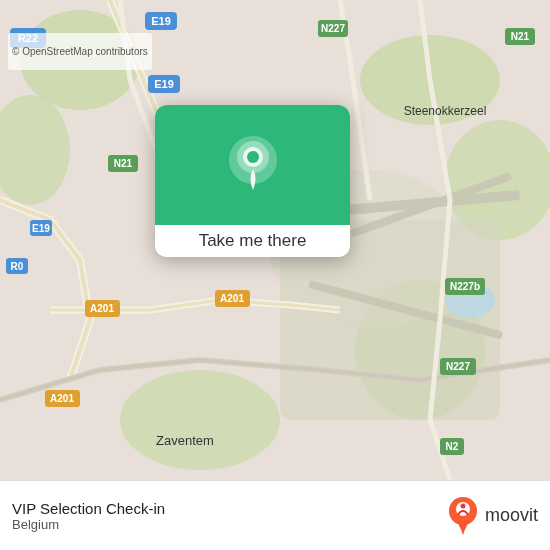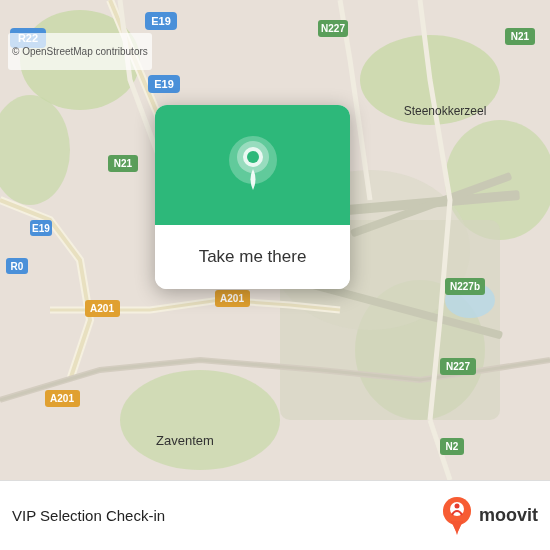--- a/index.html
+++ b/index.html
@@ -62,21 +62,21 @@
     }
 
     #moovit-logo {
       display: flex;
       align-items: center;
       gap: 6px;
     }
 
     .moovit-text {
       font-size: 18px;
-      font-weight: bold;
+      font-weight: normal;
       color: #333;
     }
 
     
     #popup-card {
       position: absolute;
       top: 105px;
       left: 155px;
       width: 195px;
       background: white;
@@ -95,21 +95,21 @@
     }
 
     .map-pin-icon {
       width: 50px;
       height: 60px;
     }
 
     #take-me-there-btn {
       display: block;
       width: 100%;
-      padding: 22px;
+      padding: 6px;
       background: white;
       border: none;
       font-size: 17px;
       font-weight: 500;
       color: #333;
       text-align: center;
       cursor: pointer;
     }
 
     
@@ -226,20 +226,21 @@
 
         <path d="M 25 34 Q 20 44 25 55 Q 30 44 25 34" fill="white" opacity="0.9"></path>
       </svg>
     </div>
     <button id="take-me-there-btn">Take me there</button>
   </div>
 
   <div id="bottom-bar">
     <div id="location-info">
       <span id="location-name">VIP Selection Check-in</span>
+      <span id="location-country">Belgium</span>
     </div>
     <div id="moovit-logo">
 
       <svg width="32" height="42" viewBox="0 0 32 42" xmlns="http://www.w3.org/2000/svg">
         <ellipse cx="16" cy="16" rx="14" ry="14" fill="#FF6B35"></ellipse>
         <ellipse cx="16" cy="16" rx="14" ry="14" fill="#E63B2E" opacity="0.3"></ellipse>
 
         <circle cx="16" cy="14" r="7" fill="white"></circle>
 
         <circle cx="16" cy="11" r="2.5" fill="#E63B2E"></circle>

